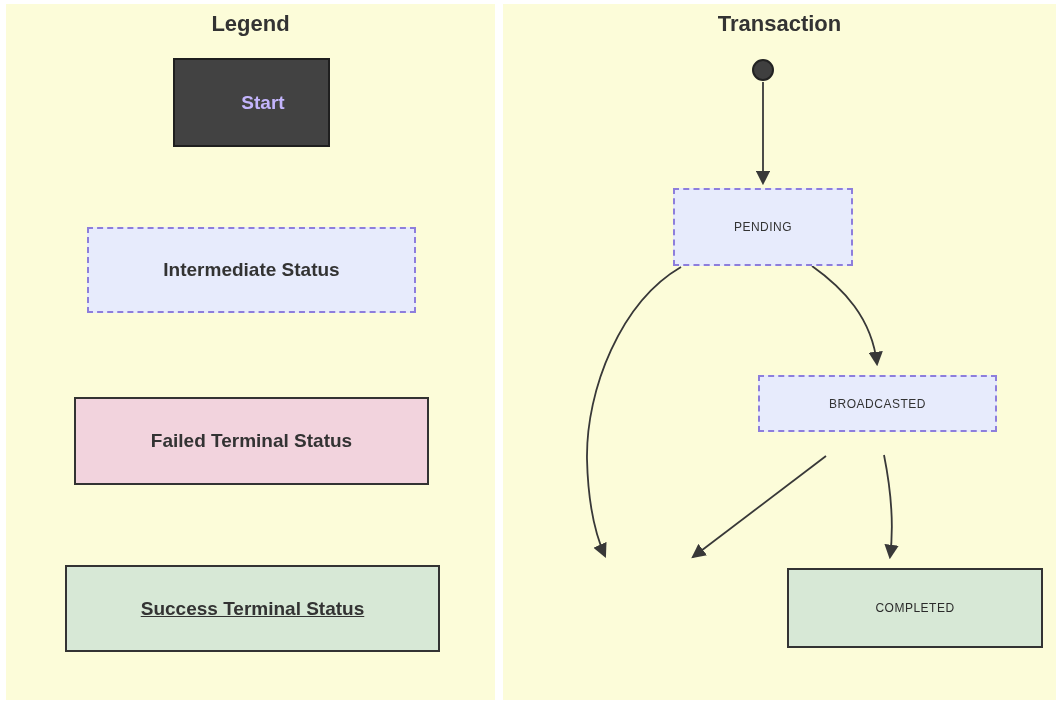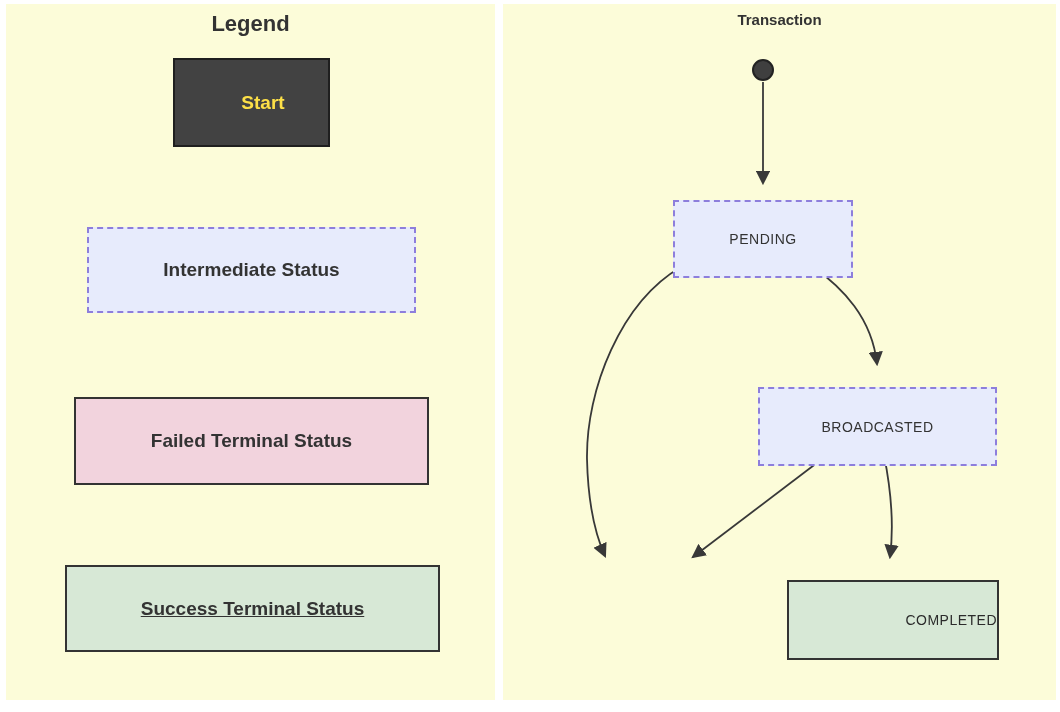--- a/index.html
+++ b/index.html
@@ -8,41 +8,41 @@
     font-family:"Liberation Sans","DejaVu Sans",sans-serif;color:#333333;
   }
   .panel{position:absolute;top:4px;height:696px;background:#FCFCD9;}
   .legend-panel{left:6px;width:489px;}
   .flow-panel{left:503px;width:553px;}
   .panel-title{
     position:absolute;top:7px;left:0;width:100%;text-align:center;
     font-weight:bold;color:#333333;
   }
   .legend-panel .panel-title{font-size:22px;}
-  .flow-panel .panel-title{font-size:15px;}
+  .flow-panel .panel-title{font-size:22px;}
   .node{
     position:absolute;display:flex;align-items:center;justify-content:center;
     box-sizing:border-box;text-align:center;
   }
   .legend-node{font-size:19px;font-weight:bold;}
-  .state-node{font-size:14px;font-weight:normal;letter-spacing:0.5px;color:#2b2b2b;margin-top:12px;}
-  .start-node{background:#424242;border:2px solid #1f1f1f;color:#fde047;padding-left:23px;}
+  .state-node{font-size:12px;font-weight:normal;letter-spacing:0.5px;color:#2b2b2b;}
+  .start-node{background:#424242;border:2px solid #1f1f1f;color:#c4b5fd;padding-left:23px;}
   .intermediate-node{background:#E7EBFC;border:2px dashed #8D7EDC;color:#333333;}
   .failed-node{background:#F2D3DD;border:2px solid #333333;}
   .success-node{background:#D7E8D6;border:2px solid #333333;}
   
   .lg-start{left:167px;top:54px;width:157px;height:89px;}
   .lg-intermediate{left:81px;top:223px;width:329px;height:86px;}
   .lg-failed{left:68px;top:393px;width:355px;height:88px;}
   .lg-success{left:59px;top:561px;width:375px;height:87px;text-decoration:underline;}
   
   .st-pending{left:170px;top:184px;width:180px;height:78px;}
-  .st-broadcasted{left:255px;top:371px;width:239px;height:79px;}
+  .st-broadcasted{left:255px;top:371px;width:239px;height:57px;}
   .st-failed{left:53px;top:564px;width:157px;height:80px;}
-  .st-completed{left:284px;top:564px;width:212px;height:80px;justify-content:flex-end;}
+  .st-completed{left:284px;top:564px;width:256px;height:80px;}
   .start-dot{
     position:absolute;left:249px;top:55px;width:22px;height:22px;border-radius:50%;
     background:#3f3f3f;border:2px solid #222222;box-sizing:border-box;
   }
   .edges{position:absolute;left:0;top:0;width:553px;height:696px;}
 </style>
 </head>
 <body>
 
 <div class="canvas">

